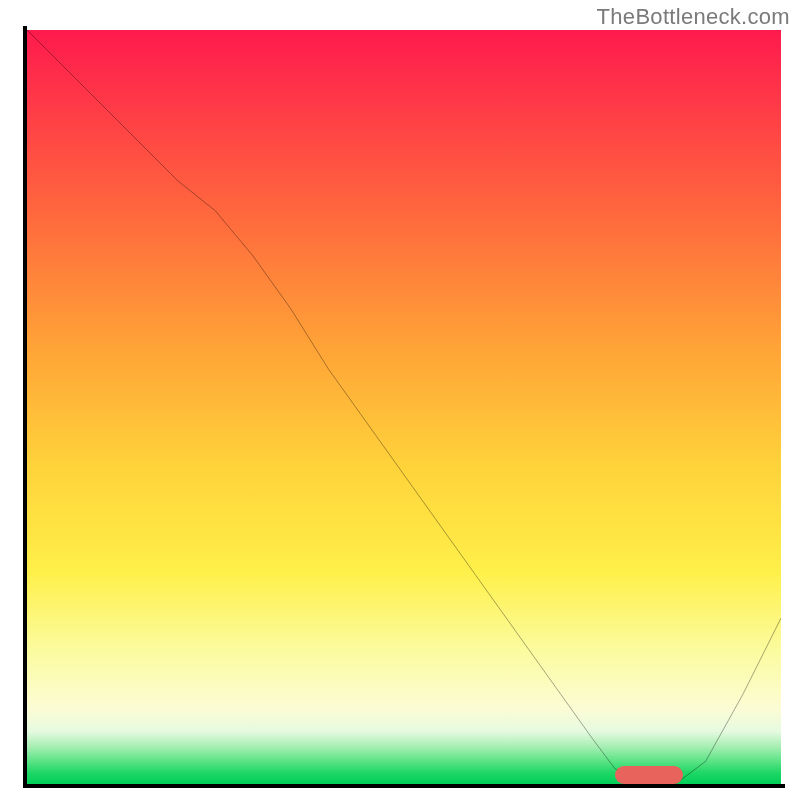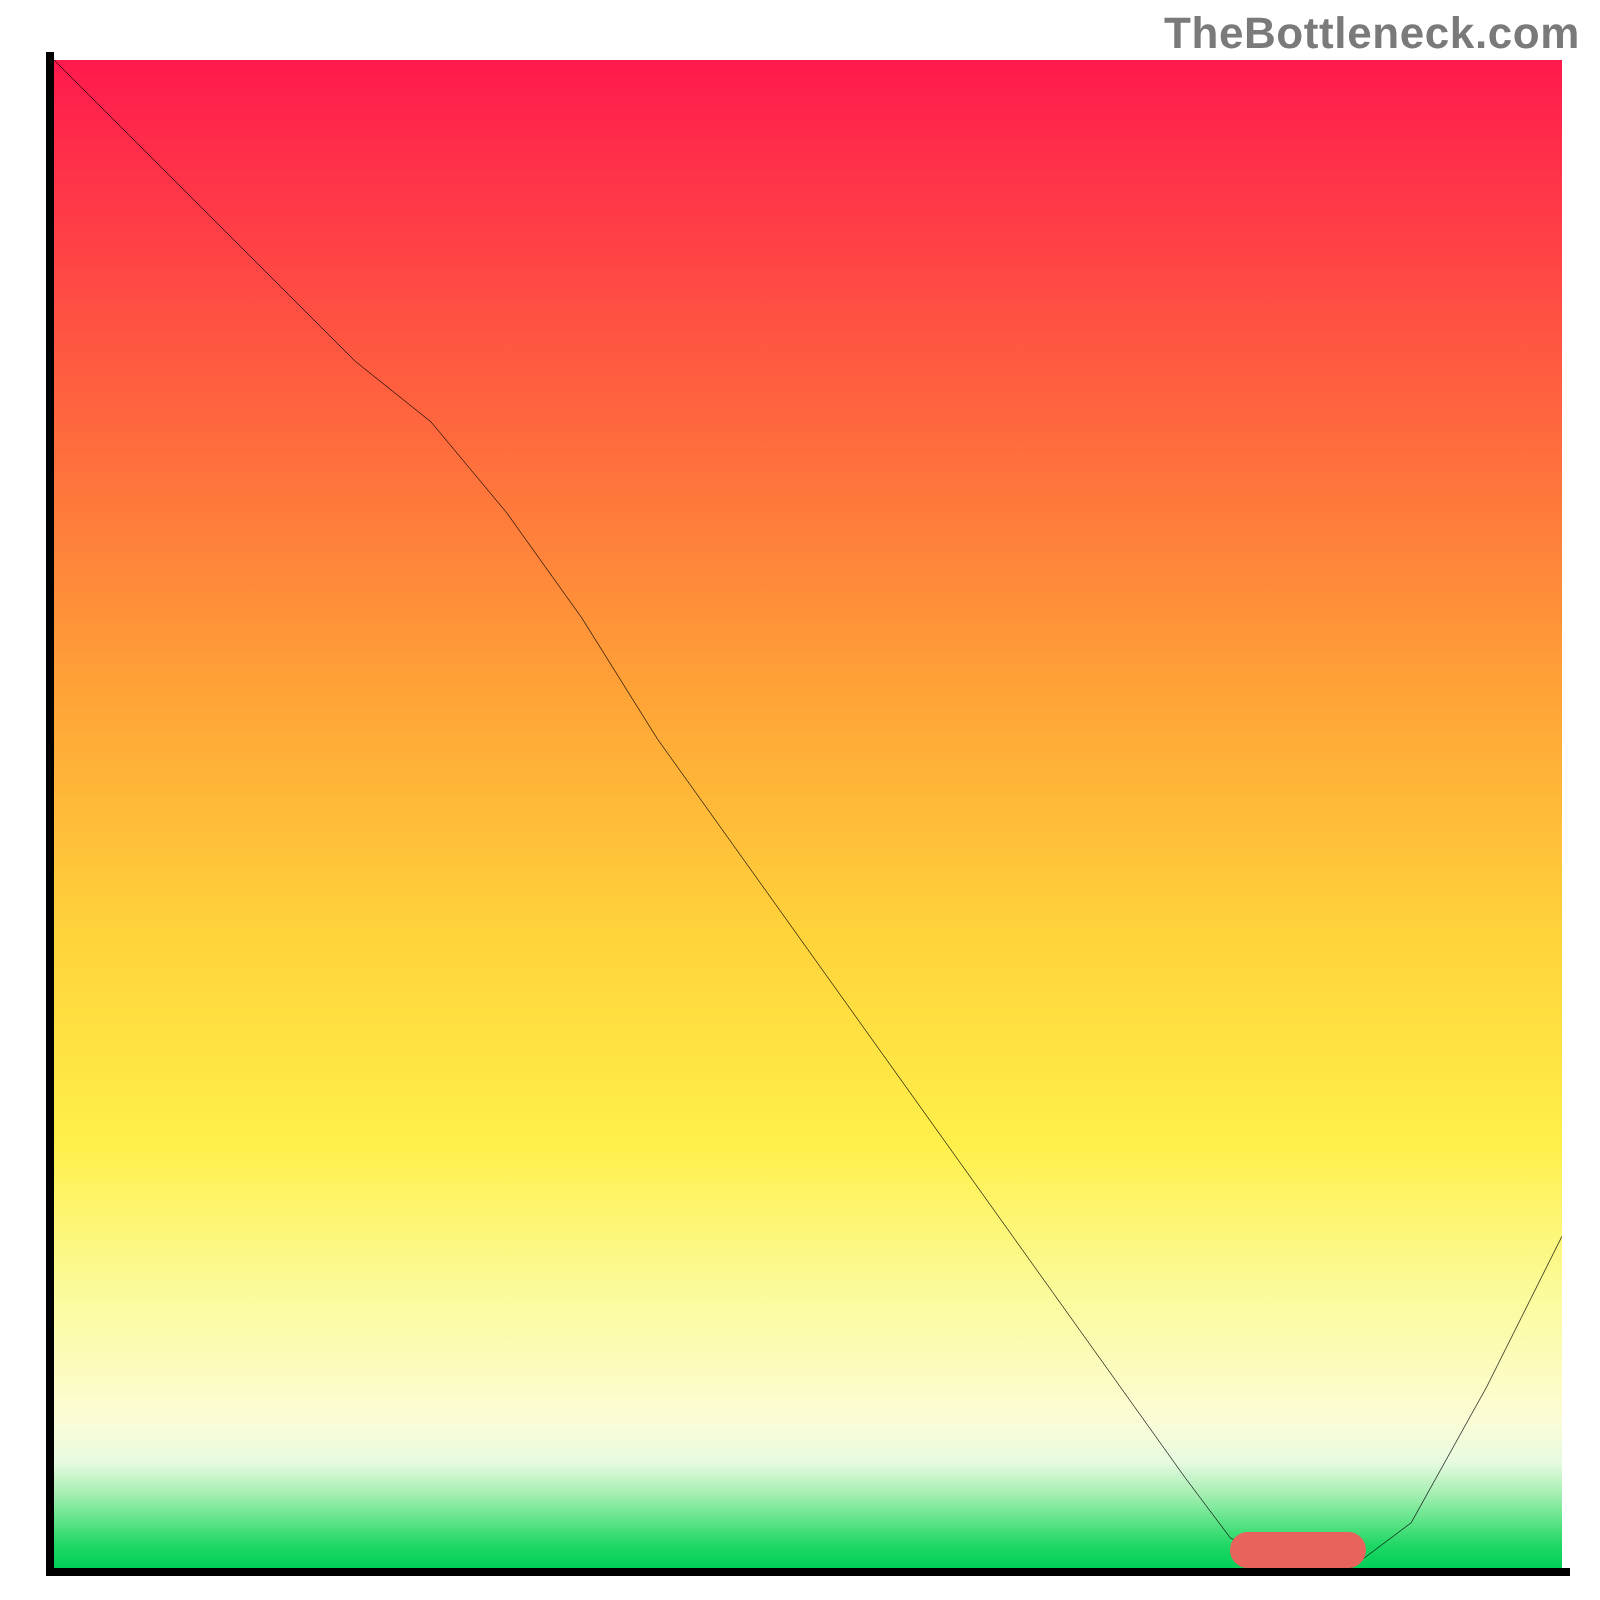--- a/index.html
+++ b/index.html
@@ -10,21 +10,21 @@
     background: #ffffff;
     font-family: Arial, sans-serif;
     position: relative;
   }
   .attribution {
     position: absolute;
     top: 4px;
     right: 10px;
     font-size: 22px;
     color: #7a7a7a;
-    font-weight: 700;
+    font-weight: 400;
     letter-spacing: 0.3px;
   }
   .chart-frame {
     position: absolute;
     left: 27px;
     top: 30px;
     width: 754px;
     height: 754px;
   }
   .plot-bg {

